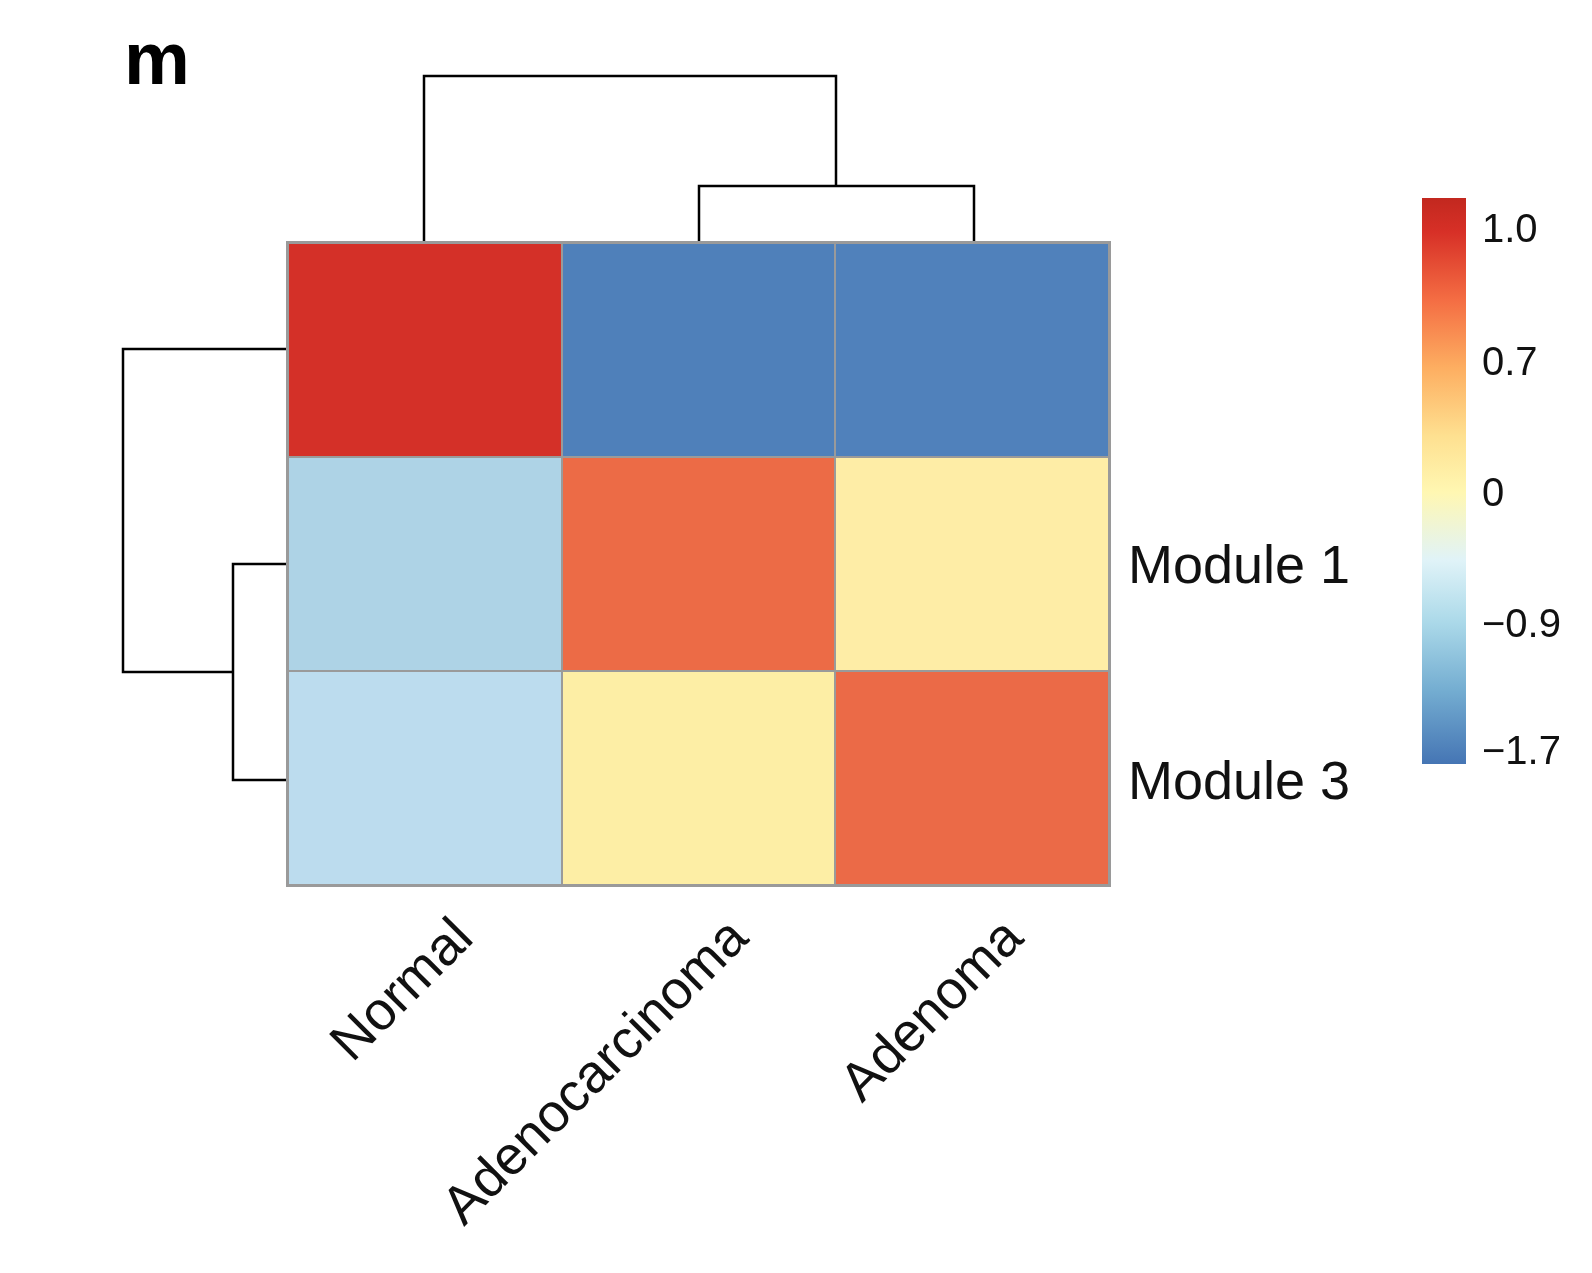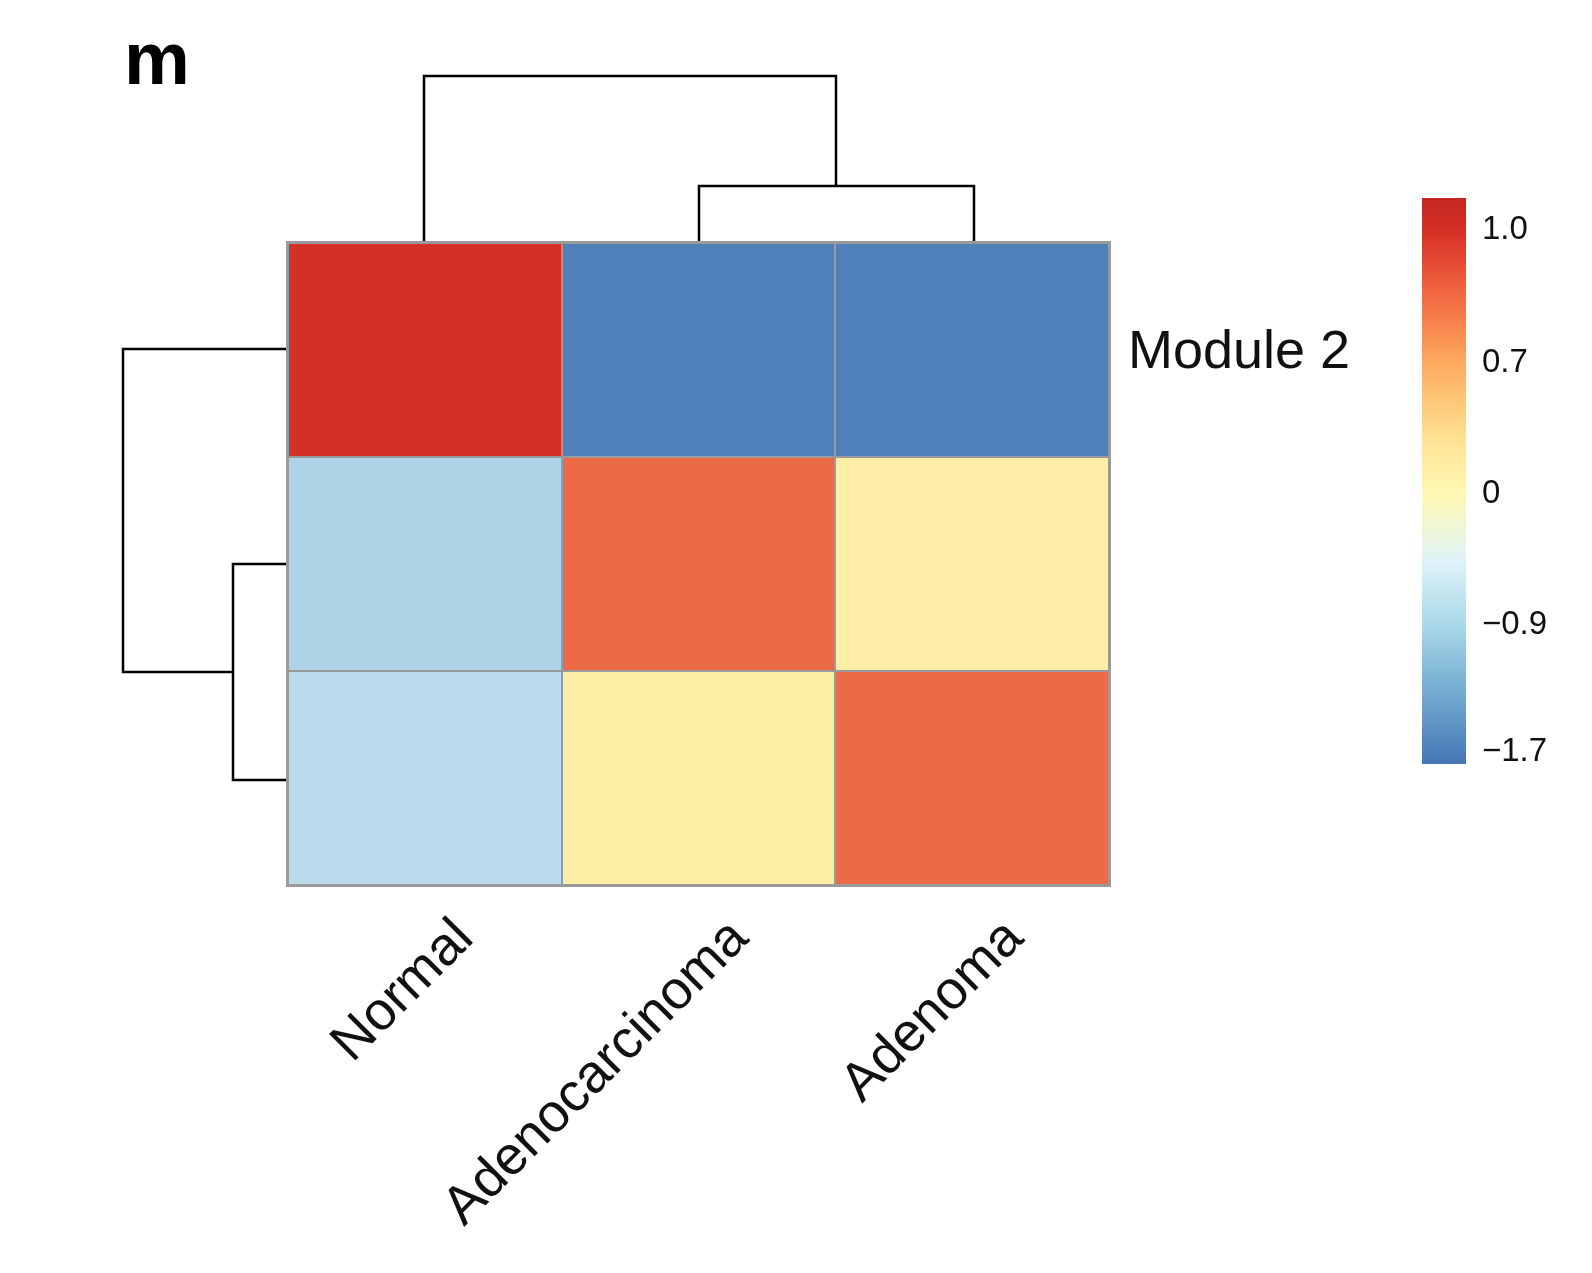--- a/index.html
+++ b/index.html
@@ -44,21 +44,21 @@
     white-space:nowrap;
     text-align:right;
   }
   .colorbar{
     position:absolute;left:1422px;top:198px;
     width:44px;height:566px;
   }
   .cbar-tick{
     position:absolute;left:1482px;
     transform:translateY(-50%);
-    font-size:33px;color:#111;
+    font-size:40px;color:#111;
     white-space:nowrap;
   }
 </style>
 </head>
 <body>
 
 <div class="figure">
 
   <div class="panel-label">m</div>
 
@@ -81,21 +81,22 @@
       <div class="cell" title="Module 2 / Adenocarcinoma: -0.95" style="background: rgb(79, 128, 186);"></div>
       <div class="cell" title="Module 2 / Adenoma: -0.95" style="background: rgb(80, 129, 187);"></div>
       <div class="cell" title="Module 1 / Normal: -0.45" style="background: rgb(174, 211, 230);"></div>
       <div class="cell" title="Module 1 / Adenocarcinoma: 0.7" style="background: rgb(236, 107, 70);"></div>
       <div class="cell" title="Module 1 / Adenoma: 0.1" style="background: rgb(254, 237, 166);"></div>
       <div class="cell" title="Module 3 / Normal: -0.4" style="background: rgb(188, 220, 238);"></div>
       <div class="cell" title="Module 3 / Adenocarcinoma: 0.1" style="background: rgb(253, 238, 165);"></div>
       <div class="cell" title="Module 3 / Adenoma: 0.7" style="background: rgb(235, 106, 71);"></div>
     </div>
 
-  <div class="row-label" style="top:349px">Module 2</div>
+  <div class="row-label" style="top:564px">Module 1</div>
+  <div class="row-label" style="top:780px">Module 3</div>
 
   <div class="col-label" style="right:1152px">Normal</div>
   <div class="col-label" style="right:877px">Adenocarcinoma</div>
   <div class="col-label" style="right:602px">Adenoma</div>
 
   <div class="colorbar" style="background: linear-gradient(rgb(194, 40, 31) 0%, rgb(215, 48, 39) 6%, rgb(244, 109, 67) 18%, rgb(253, 174, 97) 30%, rgb(254, 224, 144) 42%, rgb(255, 247, 178) 52%, rgb(224, 243, 248) 64%, rgb(171, 217, 233) 75%, rgb(116, 173, 209) 87%, rgb(69, 117, 180) 100%);"></div>
   <div class="cbar-tick" style="top:228px">1.0</div>
   <div class="cbar-tick" style="top:361px">0.7</div>
   <div class="cbar-tick" style="top:492px">0</div>
   <div class="cbar-tick" style="top:623px">−0.9</div>

